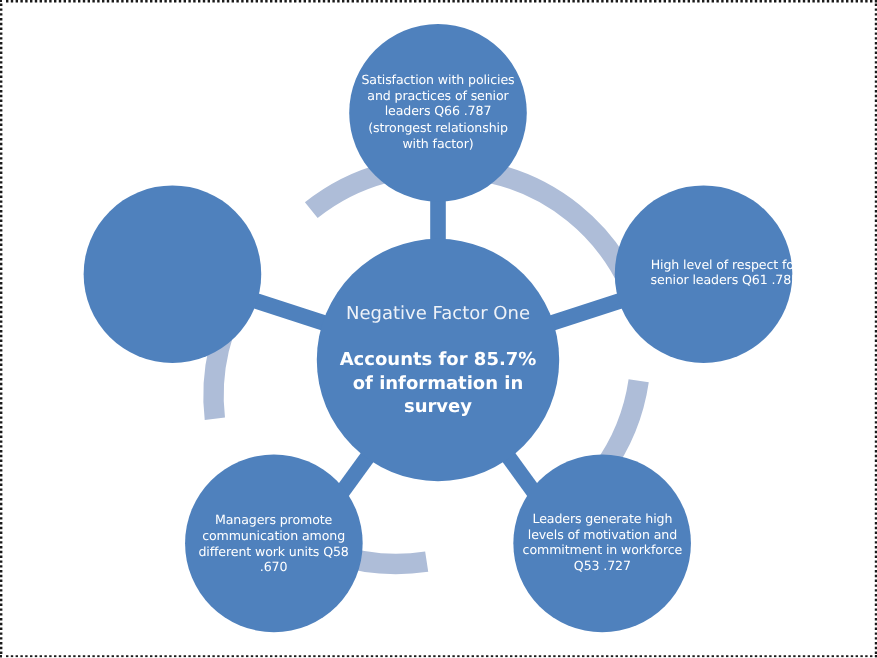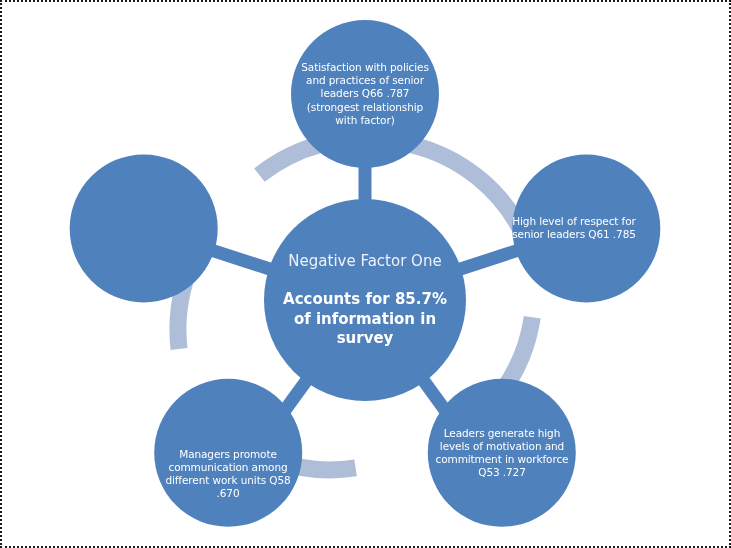--- a/index.html
+++ b/index.html
@@ -104,29 +104,29 @@
       <circle cx="143.70" cy="228.49" r="74" fill="#4f81bd"></circle>
     </g>
 
     <circle cx="365" cy="300" r="101" fill="#4f81bd"></circle>
   </svg>
 
   <div class="node-label satellite-label" style="left:298px; top:24px; width:134px; height:140px;">
     <span>Satisfaction with policies and practices of senior leaders Q66 .787 (strongest relationship with factor)</span>
   </div>
 
-  <div class="node-label satellite-label" style="left:507px; top:158px; width:134px; height:140px;">
+  <div class="node-label satellite-label" style="left:537px; top:158px; width:134px; height:140px;">
     <span>High level of respect for senior leaders Q61 .785</span>
   </div>
 
   <div class="node-label satellite-label" style="left:434px; top:383px; width:136px; height:140px;align-items:flex-end;">
     <span>Leaders generate high levels of motivation and commitment in workforce Q53 .727</span>
   </div>
 
-  <div class="node-label satellite-label" style="left:160px; top:404px; width:136px; height:140px;">
+  <div class="node-label satellite-label" style="left:160px; top:384px; width:136px; height:140px;">
     <span>Managers promote communication among different work units Q58 .670</span>
   </div>
 
 
   <div class="node-label center-label" style="left:275px; top:213px; width:180px; height:174px;gap:12px;">
     <span class="center-title">Negative Factor One</span>
     <span class="center-sub">Accounts for 85.7% of information in survey</span>
   </div>
 
   <div id="frame"></div>

